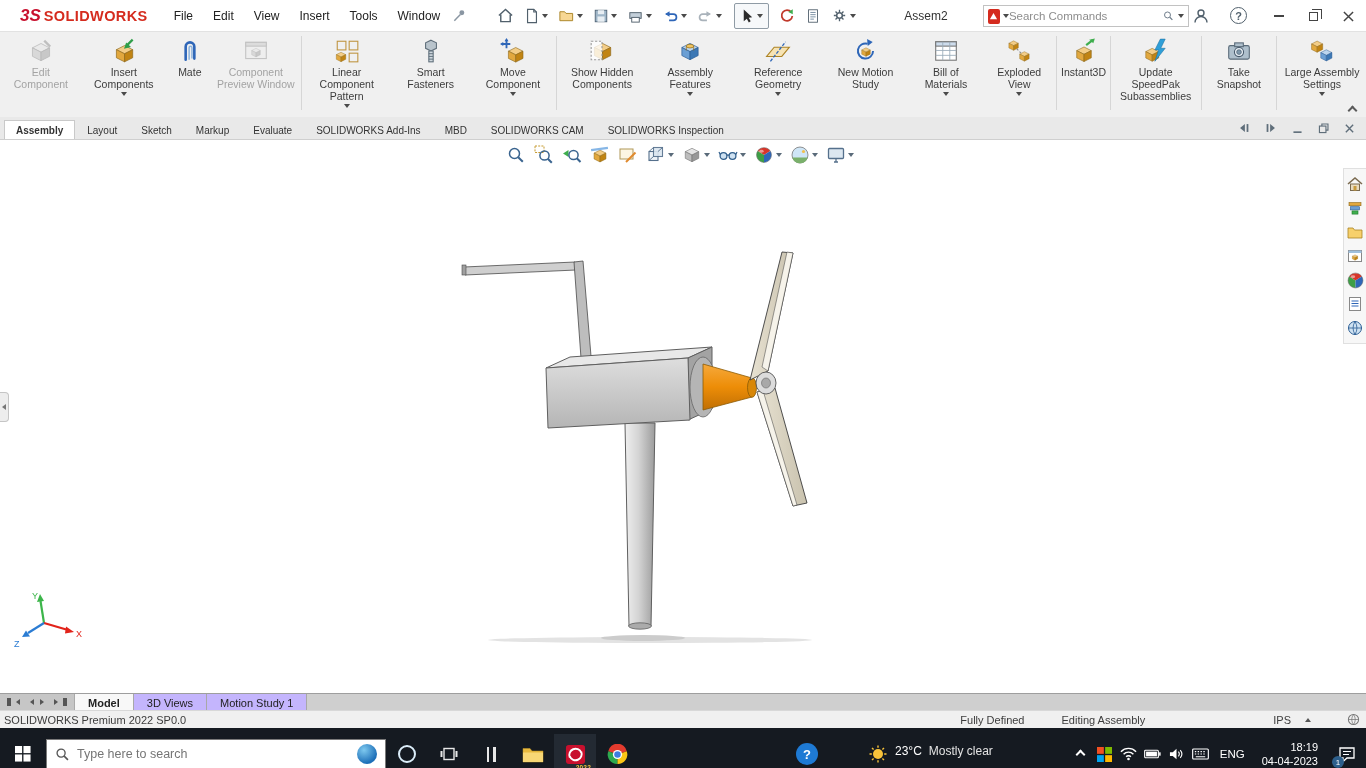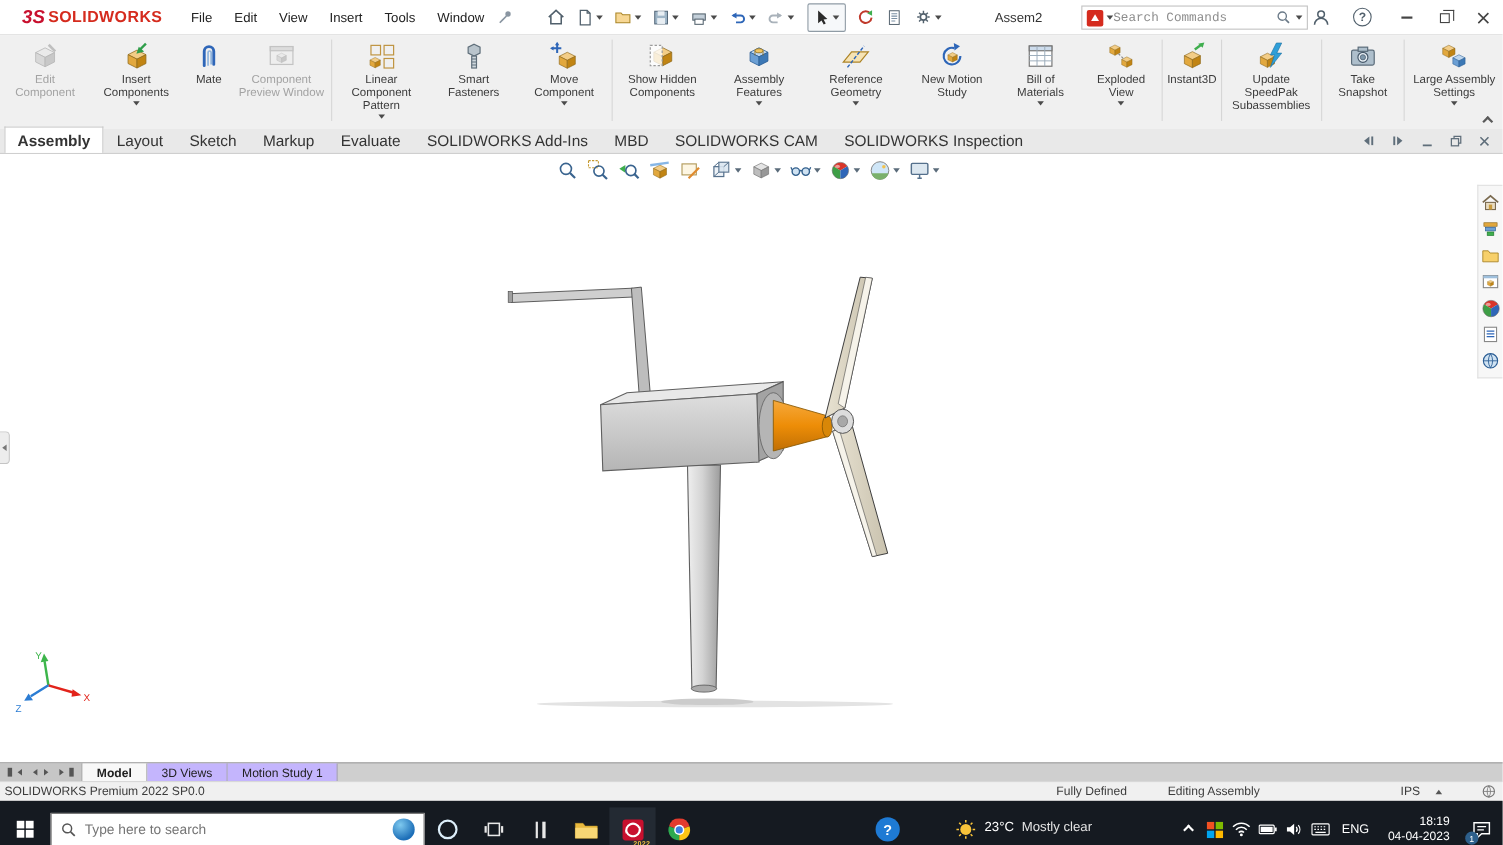--- a/index.html
+++ b/index.html
@@ -16,21 +16,21 @@
 .menubar{display:flex;margin-left:16px}
 .menu-item{padding:0 10px;font-size:12px;line-height:32px;color:#222;cursor:default}
 .pinbtn{margin-left:2px;display:flex;align-items:center}
 .qbar{display:flex;align-items:center;margin-left:26px}
 .qbtn{display:flex;align-items:center;height:26px;padding:0 4px;margin-right:2px}
 .qbtn .dn{margin-left:2px}
 .qsel{border:1px solid #8f9ba5;background:#f6f8fa;border-radius:2px;padding:0 5px;margin:0 6px}
 .doc-title{font-size:12px;color:#333;margin-left:42px}
 .cmdsearch{position:absolute;left:983px;top:5px;width:206px;height:22px;border:1px solid #c2c2c2;background:#fff;display:flex;align-items:center;padding:0 4px}
 .sw-chip{width:15px;height:15px;background:#d52b1e;border-radius:2px;display:flex;align-items:center;justify-content:center;margin-right:3px}
-.cmdsearch input{border:none;outline:none;flex:1;font-size:11.5px;background:transparent;font-family:Liberation Mono, monospace}
+.cmdsearch input{border:none;outline:none;flex:1;font-size:11.5px;background:transparent;font-family:Liberation Sans, sans-serif}
 .cmdsearch input::placeholder{color:#8d8d8d}
 .acctbtn{position:absolute;left:1192px;top:7px}
 .helpbtn{position:absolute;left:1230px;top:7px}
 .help-circle{width:17px;height:17px;border:1.4px solid #51606c;border-radius:50%;display:flex;align-items:center;justify-content:center;font-size:11px;color:#51606c;font-weight:bold}
 .winbtns{position:absolute;right:0;top:0;display:flex;height:32px}
 .winbtn{width:35px;height:32px;display:flex;align-items:center;justify-content:center}
 .mini-bar{width:10px;height:2px;background:#444}
 .rest-box{width:9px;height:9px;border:1.4px solid #444;position:relative}
 .rest-box::before{content:"";position:absolute;left:2px;top:-4px;width:9px;height:9px;border:1.4px solid #444;border-bottom:none;border-left:none}
 
@@ -39,21 +39,21 @@
 .rbtn{display:flex;flex-direction:column;align-items:center;text-align:center;font-size:10.5px;color:#3c3c3c;padding:4px 5px 0;max-width:88px;min-width:44px;height:80px;line-height:1.15}
 .rbtn .ric{width:26px;height:26px;margin-bottom:2px}
 .rbtn .rarrow{margin-top:2px}
 .rbtn.disabled{color:#a3a3a3}
 .rbtn.disabled .ric{opacity:.45;filter:grayscale(1)}
 .rsep{width:1px;background:#d6d6d6;height:74px;margin:2px 1px 0}
 .ribbon-collapse{position:absolute;right:10px;bottom:3px}
 
 
 .cmdtabs{position:absolute;top:117px;left:0;right:0;height:23px;background:#e9e9e9;border-bottom:1px solid #cfcfcf;display:flex;align-items:flex-end;padding-left:4px}
-.ctab{font-size:14px;color:#333;padding:4px 11px 3px;border:1px solid transparent;border-bottom:none;white-space:nowrap}
+.ctab{font-size:10px;color:#333;padding:4px 11px 3px;border:1px solid transparent;border-bottom:none;white-space:nowrap}
 .ctab.active{background:#fff;border-color:#c9c9c9;font-weight:bold}
 .ctrl-group{margin-left:auto;display:flex;align-items:center;gap:13px;margin-right:10px;padding-bottom:4px}
 
 
 .viewport{position:absolute;top:140px;left:0;right:0;height:553px;background:#fff;overflow:hidden}
 .headsup{position:absolute;left:503px;top:3px;display:flex;align-items:center}
 .hbtn{display:flex;align-items:center;padding:2px 3px;margin-right:2px}
 .hbtn .dn{margin-left:2px;border-top-color:#5a6b7a}
 .turbine-wrap{position:absolute;left:0;top:0}
 .triad{position:absolute;left:12px;top:449px}

